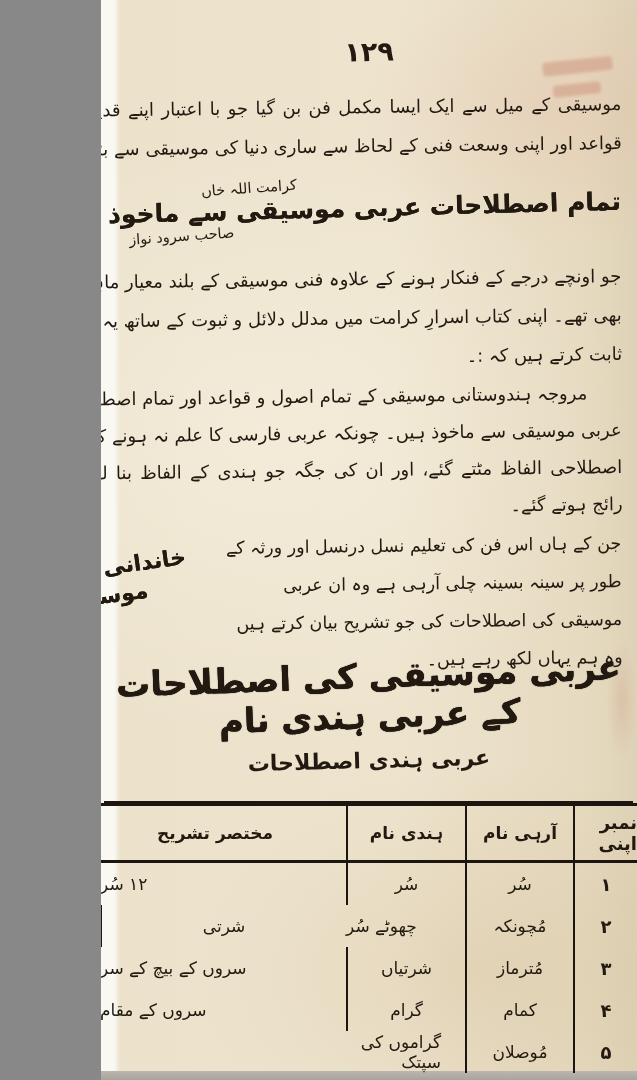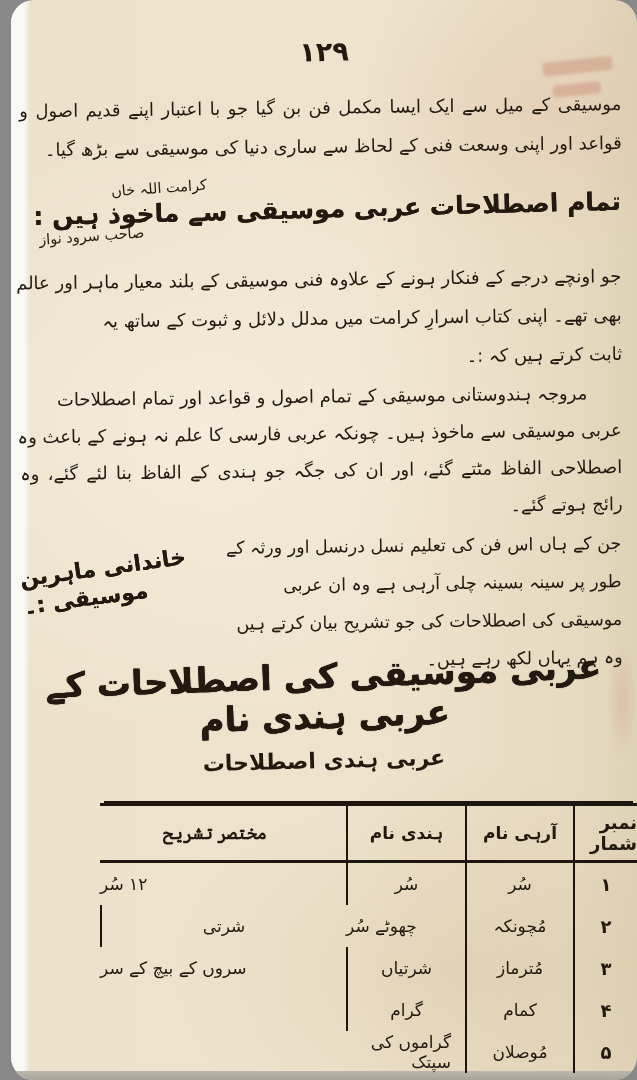--- a/index.html
+++ b/index.html
@@ -1,27 +1,26 @@
 <!DOCTYPE html>
 <html lang="ur" dir="rtl"><head>
 <meta charset="utf-8">
 <style>
   html,body{margin:0;padding:0;background:#888;}
   .page{
-    position:relative;width:626px;height:1080px;overflow:hidden;
+    position:relative;width:536px;height:1080px;overflow:hidden;
     background:
       radial-gradient(ellipse 300px 200px at 85% 10%, rgba(221,160,140,0.18), transparent 70%),
       radial-gradient(ellipse 400px 300px at 70% 90%, rgba(190,160,110,0.20), transparent 70%),
       radial-gradient(ellipse 500px 400px at 30% 40%, rgba(255,252,240,0.35), transparent 75%),
       linear-gradient(90deg, #ece2cc 0%, #eee4ce 55%, #e6dac0 90%, #ded2b6 100%);
     background-color:#eae0c9;
     font-family:"DejaVu Sans", sans-serif;
     color:#221a10;
     direction:rtl;
-    border-radius:23px;
   }
   .edge-left{position:absolute;left:0;top:0;width:19px;height:100%;
     background:linear-gradient(90deg,#faf8f3 70%,rgba(250,248,243,0));}
   .edge-bottom{position:absolute;left:0;bottom:0;width:100%;height:9px;
     background:linear-gradient(0deg,#a9a49b, #bcb7ae);}
   .stamp{position:absolute;top:54px;right:22px;width:86px;height:72px;
     opacity:.55;filter:blur(1.5px);transform:rotate(-6deg);pointer-events:none;}
   .stamp i{display:block;background:#cf9781;border-radius:4px;}
   .stamp i:nth-child(1){width:70px;height:14px;margin:6px 0 10px 0;}
   .stamp i:nth-child(2){width:48px;height:12px;margin-right:14px;}
@@ -59,22 +58,22 @@
 
   .table{position:absolute;top:803px;right:0;width:537px;}
   .trow{display:grid;grid-template-columns:64px 108px 119px 246px;direction:rtl;}
   .thead{border-top:3px solid #1c1510;border-bottom:3px solid #1c1510;
     box-shadow:0 -6px 0 -4px #1c1510;}
   .thead .cell{height:54px;display:flex;align-items:center;justify-content:center;
     font-size:17px;font-weight:bold;}
   .tbody .cell{height:42px;display:flex;align-items:center;justify-content:center;
     font-size:17px;}
   .cell.vline{border-left:2px solid #1c1510;}
-  .cell.expl{justify-content:flex-end;padding-left:0;padding-right:14px;text-align:right;}
-  .thead .cell.expl{justify-content:center;padding-right:16px;font-family:Liberation Serif, serif;}
+  .cell.expl{justify-content:flex-end;padding-left:0;padding-right:24px;text-align:right;}
+  .thead .cell.expl{justify-content:center;padding-right:16px;}
   .cell.serial{font-size:18px;font-weight:bold;}
 </style>
 </head>
 <body>
 
 <div class="page">
   <div class="edge-left"></div>
   <div class="edge-bottom"></div>
   <div class="stamp">
       <i></i>
@@ -109,21 +108,21 @@
   <div class="txt sec3">
     <span class="sec3-lead">خاندانی ماہرین موسیقی :۔</span>
     <span>جن کے ہاں اس فن کی تعلیم نسل درنسل اور ورثہ کے طور پر سینہ بسینہ چلی آرہی ہے وہ ان عربی موسیقی کی اصطلاحات کی جو تشریح بیان کرتے ہیں وہ ہم یہاں لکھ رہے ہیں۔</span>
   </div>
 
   <div class="main-heading">عربی موسیقی کی اصطلاحات کے عربی ہندی نام</div>
   <div class="sub-heading">عربی ہندی اصطلاحات</div>
 
   <div class="table">
     <div class="trow thead">
-      <div class="cell serial vline">نمبر شمار</div>
+      <div class="cell serial vline">نمبر اپنی</div>
       <div class="cell vline">آرہی نام</div>
       <div class="cell vline">ہندی نام</div>
       <div class="cell expl">مختصر تشریح</div>
     </div>
     <div class="tbody">
       <div class="trow">
         <div class="cell serial vline">۱</div>
         <div class="cell vline">سُر</div>
         <div class="cell vline">سُر</div>
         <div class="cell expl">۱۲ سُر</div>
@@ -137,20 +136,21 @@
       <div class="trow">
         <div class="cell serial vline">۳</div>
         <div class="cell vline">مُترماز</div>
         <div class="cell vline">شرتیاں</div>
         <div class="cell expl">سروں کے بیچ کے سر</div>
       </div>
       <div class="trow">
         <div class="cell serial vline">۴</div>
         <div class="cell vline">کمام</div>
         <div class="cell vline">گرام</div>
+        <div class="cell expl">سروں کے مقام</div>
       </div>
       <div class="trow">
         <div class="cell serial vline">۵</div>
         <div class="cell vline">مُوصلان</div>
         <div class="cell expl">گراموں کی سپتک</div>
       </div>
     </div>
   </div>
 </div>
 

